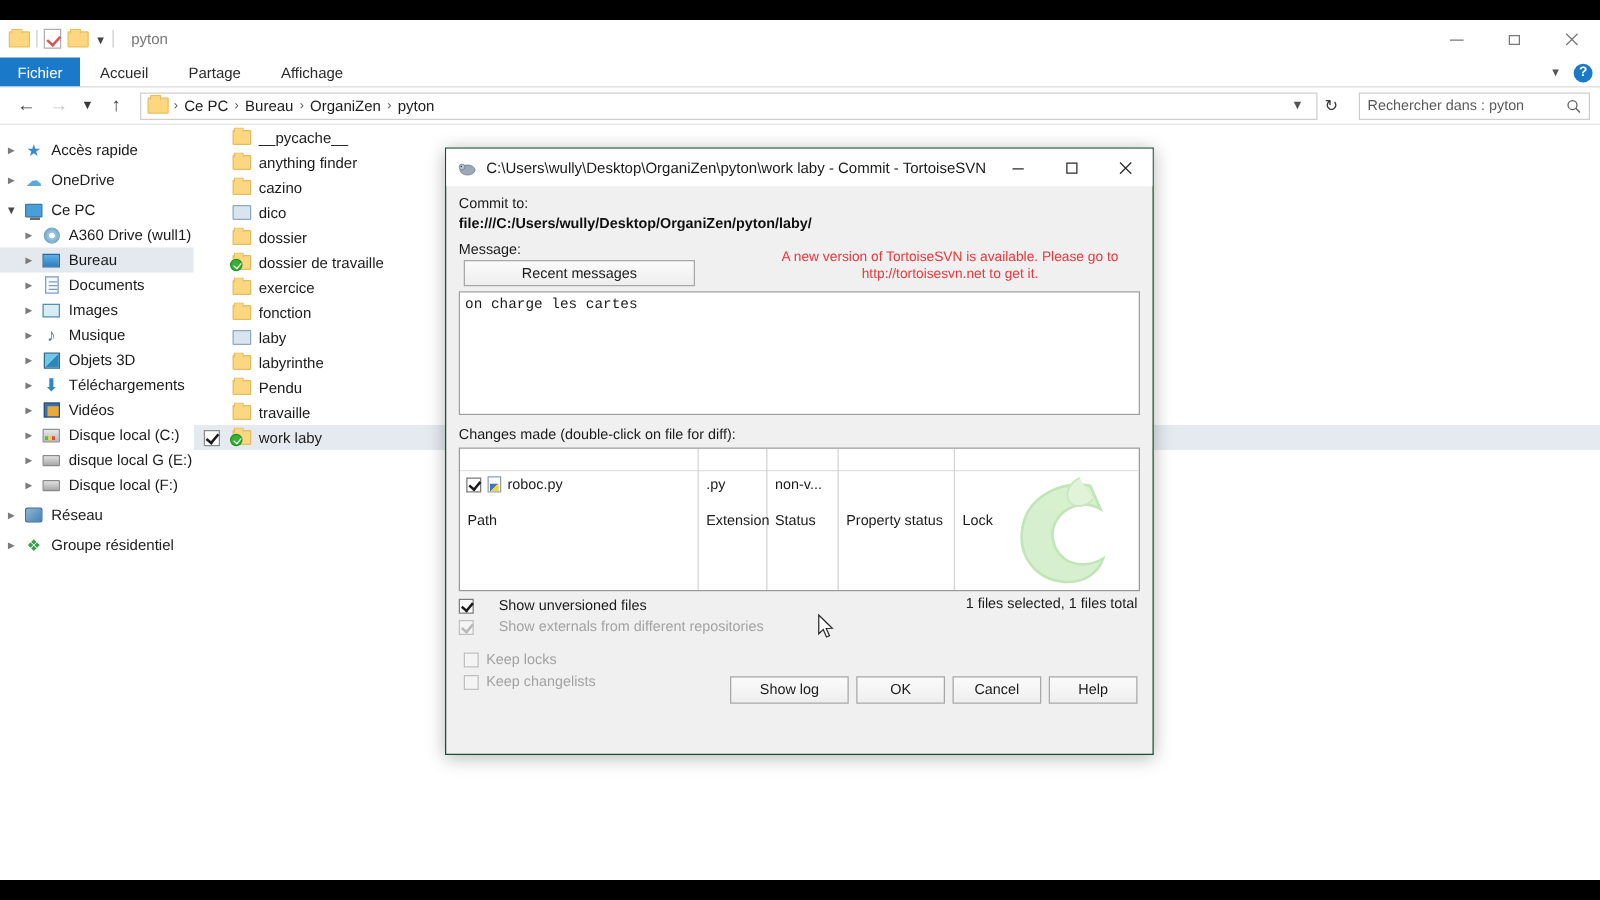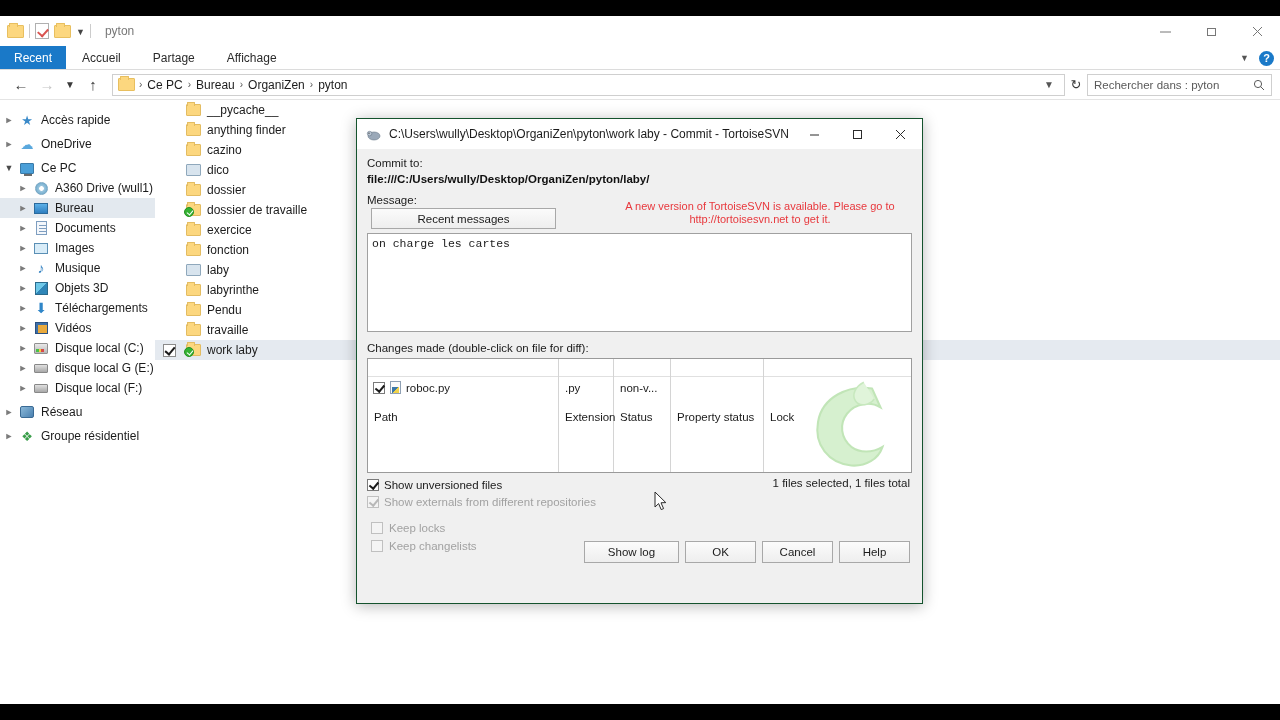--- a/index.html
+++ b/index.html
@@ -146,21 +146,21 @@
   .crumb { padding: 0 4px; white-space: nowrap; }
   .crumb-sep { color: #555; font-size: 10px; padding: 0 1px; }
   .addr-caret { color: #555; font-size: 10px; padding: 0 6px; }
   .refresh-btn {
     width: 22px; height: 22px;
     display: flex; align-items: center; justify-content: center;
     color: #3a3a3a; font-size: 13px;
   }
   .search-field {
     width: 185px; height: 22px;
-    margin-left: 0;
+    margin-left: 11px;
     border: 1px solid #cfcfcf;
     background: #fff;
     display: flex; align-items: center; justify-content: space-between;
     padding: 0 6px;
     font-size: 11.5px; color: #5a5a5a;
   }
 
   
   .ex-body {
     display: flex;
@@ -505,21 +505,21 @@
     width: 108px; height: 104px;
     opacity: 0.55;
     pointer-events: none;
   }
   .under-table {
     margin-top: 4px;
     position: relative;
     height: 32px;
   }
   .ut-line {
-    display: flex; align-items: center; gap: 5px;
+    display: flex; align-items: center; gap: 20px;
     height: 15px;
   }
   .ut-line.dim { color: #a2a2a2; }
   .cb-s {
     width: 12px; height: 12px;
     border: 1px solid #7a7a7a; background: #fff;
     position: relative; flex: 0 0 12px;
     display: inline-block;
   }
   .cb-s.checked::after {
@@ -593,21 +593,21 @@
         <div class="ex-wc">
           <svg width="11" height="11" viewBox="0 0 11 11">
               <line x1="1" y1="1" x2="10" y2="10" stroke="#777" stroke-width="1"></line>
               <line x1="10" y1="1" x2="1" y2="10" stroke="#777" stroke-width="1"></line>
             </svg>
         </div>
       </div>
     </div>
 
     <div class="ex-ribbon">
-      <div class="rib-tab file">Recent</div>
+      <div class="rib-tab file">Fichier</div>
       <div class="rib-tab">Accueil</div>
       <div class="rib-tab">Partage</div>
       <div class="rib-tab">Affichage</div>
       <div class="rib-right">
         <span class="rib-caret">▼</span>
         <span class="help-circle">?</span>
       </div>
     </div>
 
     <div class="ex-addressbar">

